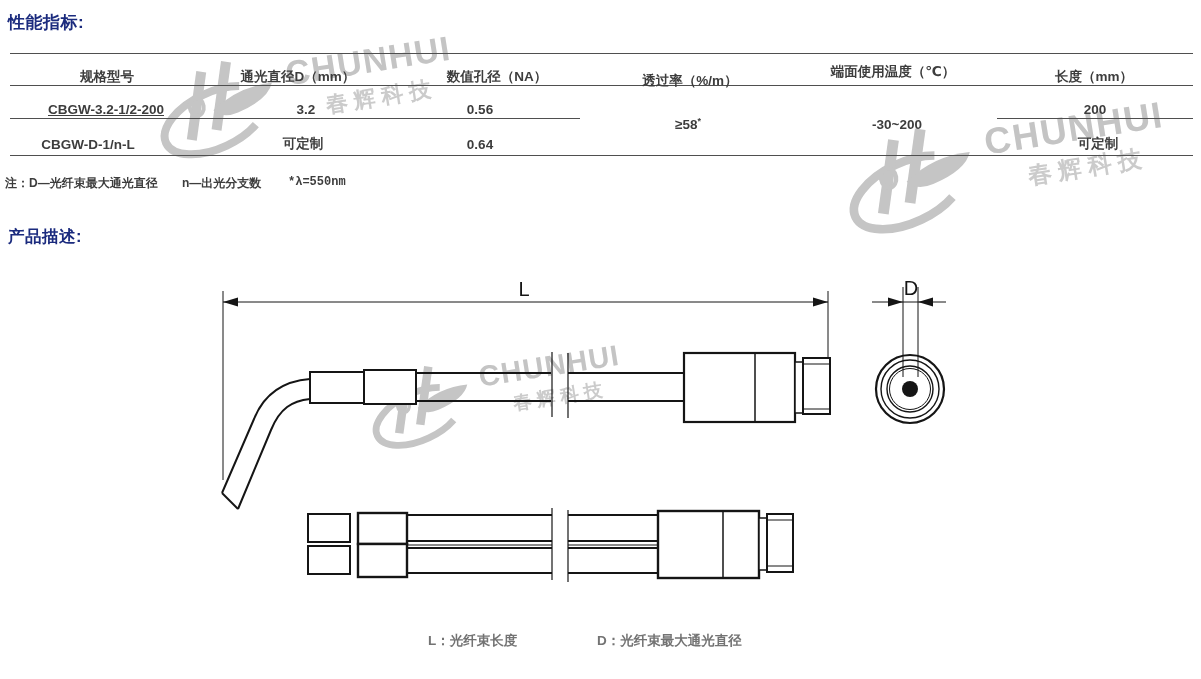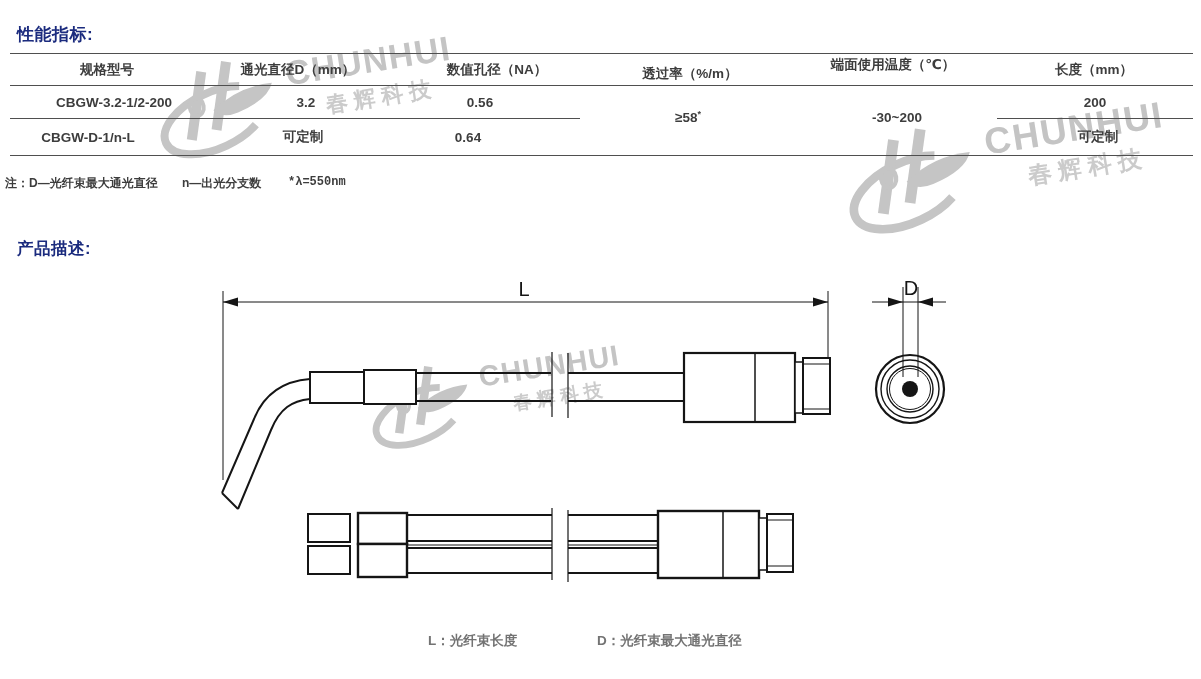--- a/index.html
+++ b/index.html
@@ -2,29 +2,29 @@
 <html><head>
 <meta charset="utf-8">
 <style>
   html,body{margin:0;padding:0;background:#ffffff;}
   .page{
     position:relative;width:1201px;height:679px;background:#ffffff;overflow:hidden;
     font-family:"Liberation Sans","DejaVu Sans",sans-serif;
   }
   
   .sec-title{
-    position:absolute;left:17px;color:#1b2b7e;font-weight:bold;font-size:17px;letter-spacing:.5px;margin-top:12px;
+    position:absolute;left:8px;color:#1b2b7e;font-weight:bold;font-size:17px;letter-spacing:.5px;
   }
   .t1{top:11px;}
   .t2{top:226px;font-size:16.5px;}
   
   .rule{position:absolute;background:#4f4f4f;height:1.4px;}
   .cell{
     position:absolute;transform:translateX(-50%);display:flex;align-items:center;justify-content:center;
-    color:#3d3d3d;font-size:13.5px;font-weight:600;white-space:nowrap;
+    color:#3d3d3d;font-size:13.5px;font-weight:600;white-space:nowrap;margin-top:7px;
   }
   .cell sup{font-size:9px;margin-top:-6px;}
   
   .note{position:absolute;top:175px;height:15px;color:#3d3d3d;font-size:12px;font-weight:600;white-space:nowrap;}
   
   .legend{position:absolute;top:632px;color:#737373;font-size:13.5px;font-weight:600;white-space:nowrap;z-index:3;}
   
   .drawing{position:absolute;left:0;top:260px;width:1201px;height:400px;z-index:2;}
   .drawing text{fill:#151515;font-family:"Liberation Sans","DejaVu Sans",sans-serif;font-size:20px;}
   
@@ -99,34 +99,34 @@
     <div class="rule" style="left:997px;top:118px;width:196px;"></div>
     <div class="rule" style="left:10px;top:155px;width:1183px;"></div>
 
     <div class="cell" style="left:107px;top:53px;height:33px;">规格型号</div>
     <div class="cell" style="left:298px;top:53px;height:33px;">通光直径D（mm）</div>
     <div class="cell" style="left:497px;top:53px;height:33px;">数值孔径（NA）</div>
     <div class="cell" style="left:690px;top:53px;height:42px;">透过率（%/m）</div>
     <div class="cell" style="left:893px;top:53px;height:24px;">端面使用温度（℃）</div>
     <div class="cell" style="left:1094px;top:53px;height:33px;">长度（mm）</div>
 
-    <div class="cell" style="left:114px;top:86px;height:33px;">CBGW-3.2-1/2-200</div>
+    <div class="cell" style="left:106px;top:86px;height:33px;text-decoration:underline;">CBGW-3.2-1/2-200</div>
     <div class="cell" style="left:306px;top:86px;height:33px;">3.2</div>
     <div class="cell" style="left:480px;top:86px;height:33px;">0.56</div>
     <div class="cell" style="left:1095px;top:86px;height:33px;">200</div>
 
     <div class="cell" style="left:688px;top:86px;height:62px;">
       <span>≥58</span>
         <sup>*</sup>
     </div>
     <div class="cell" style="left:897px;top:86px;height:62px;">-30~200</div>
 
     <div class="cell" style="left:88px;top:119px;height:36px;">CBGW-D-1/n-L</div>
     <div class="cell" style="left:303px;top:119px;height:36px;">可定制</div>
-    <div class="cell" style="left:468px;top:119px;height:36px;">0.64</div>
+    <div class="cell" style="left:480px;top:119px;height:36px;">0.64</div>
     <div class="cell" style="left:1098px;top:119px;height:36px;">可定制</div>
 
     <div class="note" style="left:5px;">注：D—光纤束最大通光直径</div>
     <div class="note" style="left:182px;">n—出光分支数</div>
     <div class="note" style="left:288px;font-family:Liberation Mono, monospace;">*λ=550nm</div>
 
     <div class="sec-title t2">产品描述:</div>
 
     <svg class="drawing" viewBox="0 260 1201 400">
       <g stroke="#151515" fill="none">

